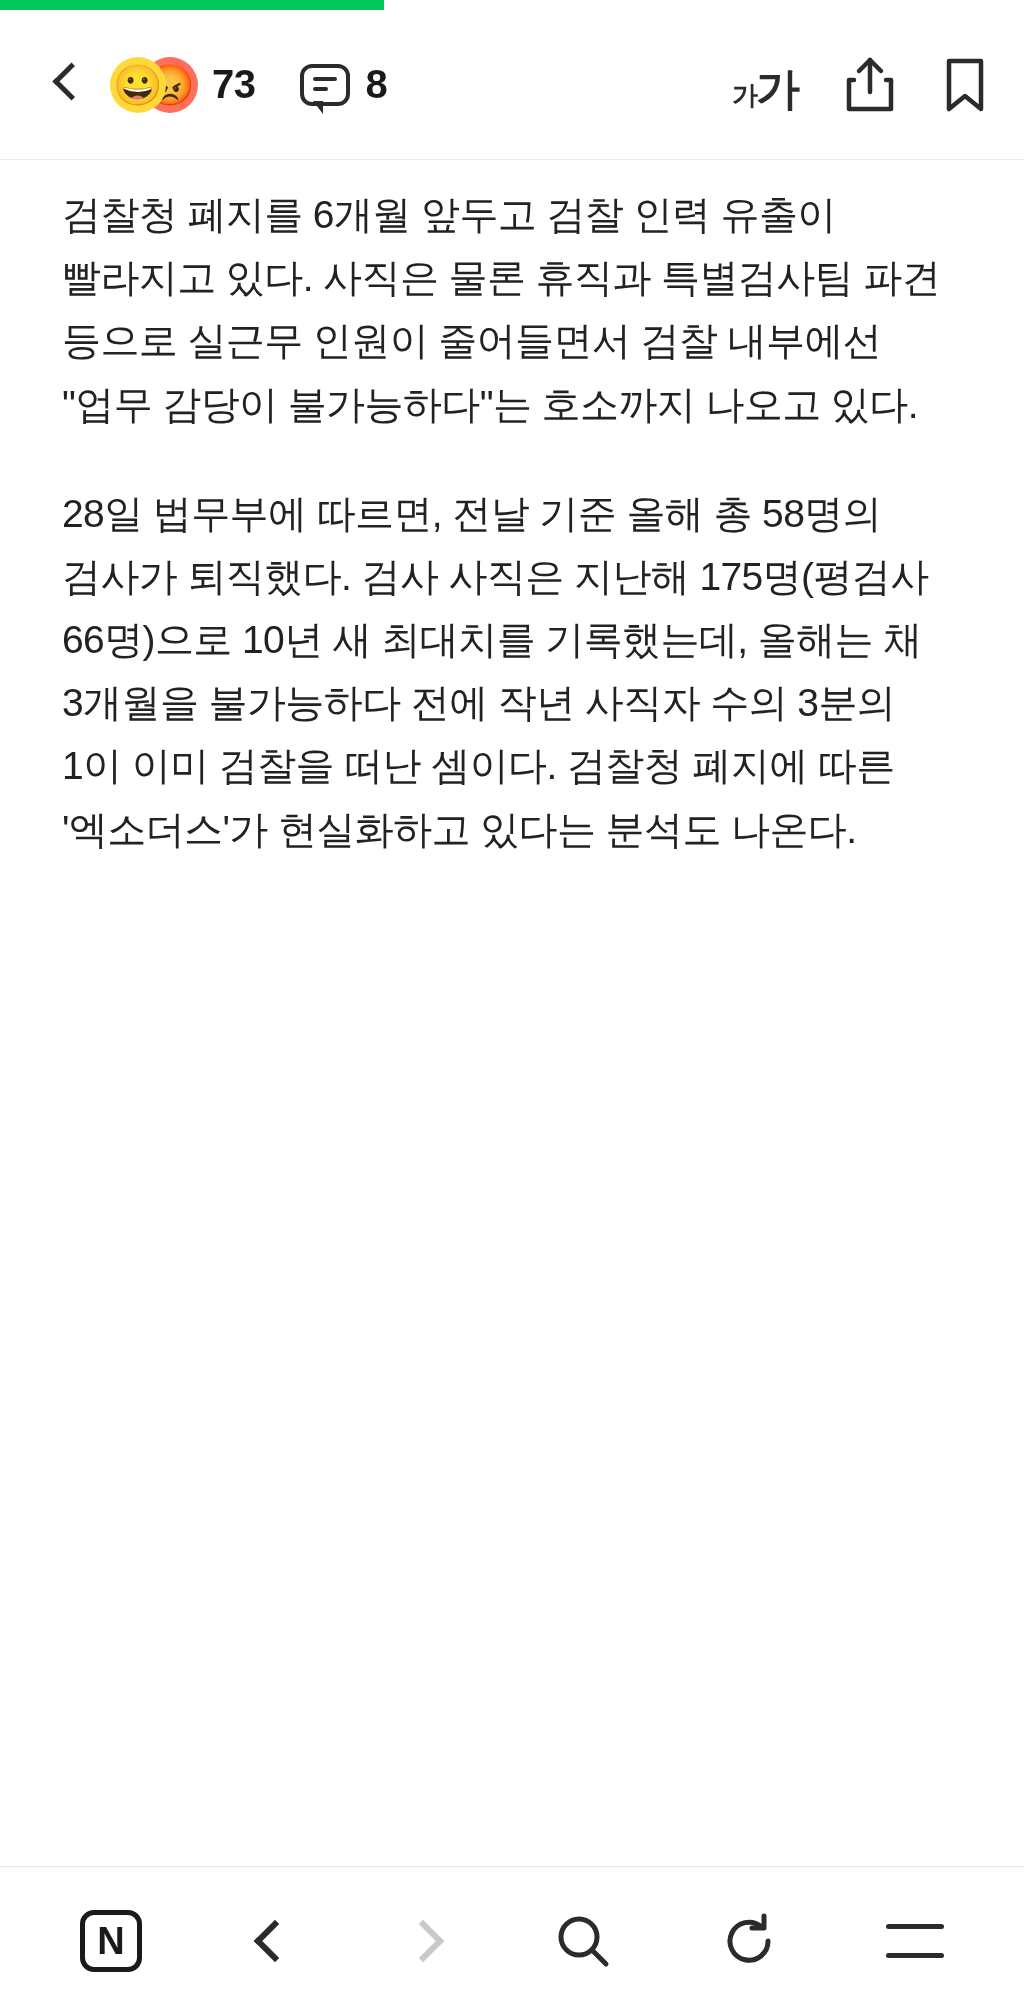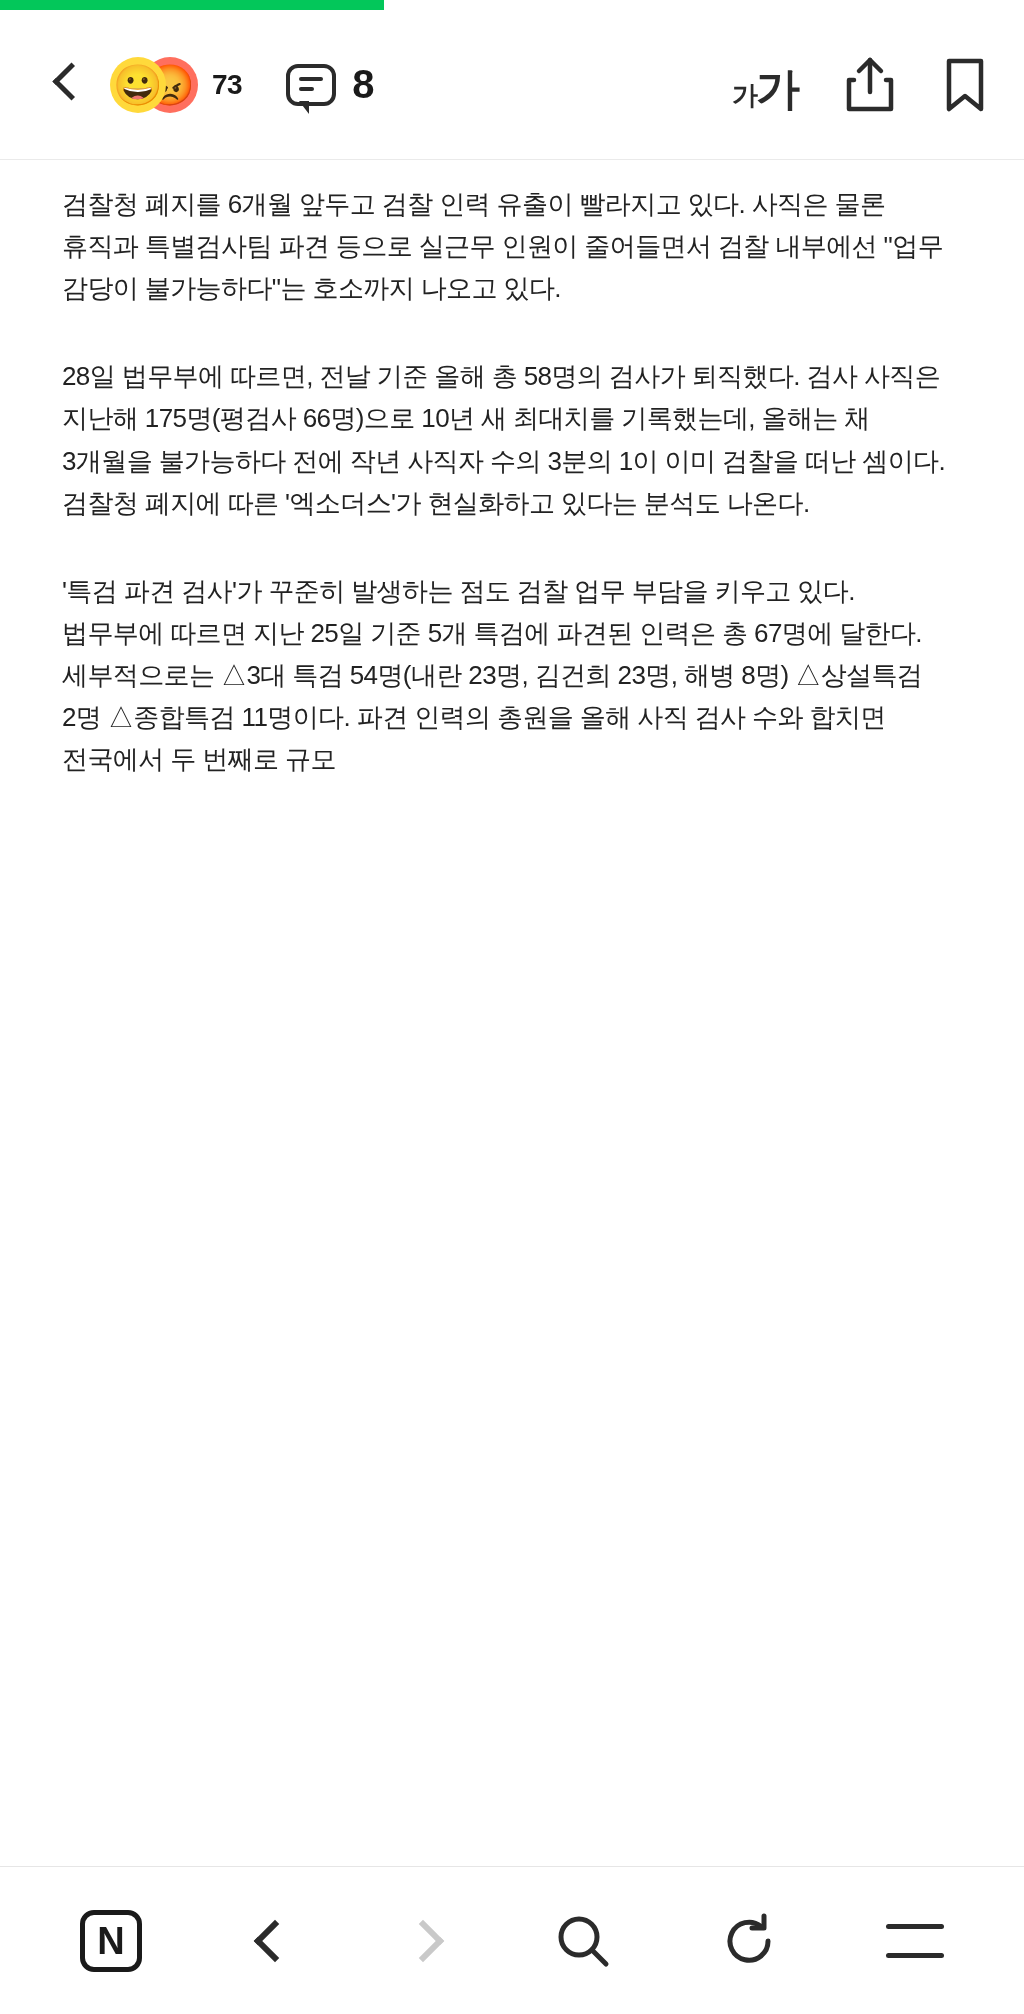--- a/index.html
+++ b/index.html
@@ -89,21 +89,21 @@
     width: 56px;
     height: 56px;
     border-radius: 50%;
     font-size: 40px;
     line-height: 56px;
     text-align: center;
   }
   .emoji.e1 { left: 0; background: #ffd93b; z-index: 2; }
   .emoji.e2 { left: 32px; background: #ff6f5e; z-index: 1; }
   .reaction-count {
-    font-size: 28px;
+    font-size: 40px;
     font-weight: 700;
     color: #1a1a1a;
     letter-spacing: -0.5px;
   }
 
   .comment-group {
     display: flex;
     align-items: center;
     gap: 16px;
   }
@@ -159,21 +159,21 @@
     top: 161px; left: 0;
     width: 1024px;
     height: 1705px;
     background: #ffffff;
     box-sizing: border-box;
     padding: 22px 62px 0 62px;
     overflow: hidden;
   }
   .article p {
     margin: 0 0 46px 0;
-    font-size: 26px;
+    font-size: 39px;
     line-height: 1.62;
     color: #222222;
     letter-spacing: -0.6px;
     word-break: keep-all;
   }
 
   
   .bottombar {
     position: absolute;
     left: 0; bottom: 0;
@@ -281,21 +281,20 @@
       <svg width="46" height="58" viewBox="0 0 46 58" fill="none" aria-hidden="true">
         <path d="M7 5 L39 5 L39 53 L23 40 L7 53 Z" stroke="#2b2b2b" stroke-width="4.5" stroke-linejoin="round" fill="none"></path>
       </svg>
     </div>
   </div>
 </div>
 
 <div class="article">
   <p>검찰청 폐지를 6개월 앞두고 검찰 인력 유출이 빨라지고 있다. 사직은 물론 휴직과 특별검사팀 파견 등으로 실근무 인원이 줄어들면서 검찰 내부에선 "업무 감당이 불가능하다"는 호소까지 나오고 있다.</p>
   <p>28일 법무부에 따르면, 전날 기준 올해 총 58명의 검사가 퇴직했다. 검사 사직은 지난해 175명(평검사 66명)으로 10년 새 최대치를 기록했는데, 올해는 채 3개월을 불가능하다 전에 작년 사직자 수의 3분의 1이 이미 검찰을 떠난 셈이다. 검찰청 폐지에 따른 '엑소더스'가 현실화하고 있다는 분석도 나온다.</p>
-  <p>'특검 파견 검사'가 꾸준히 발생하는 점도 검찰 업무 부담을 키우고 있다. 법무부에 따르면 지난 25일 기준 5개 특검에 파견된 인력은 총 67명에 달한다. 세부적으로는 △3대 특검 54명(내란 23명, 김건희 23명, 해병 8명) △상설특검 2명 △종합특검 11명이다. 파견 인력의 총원을 올해 사직 검사 수와 합치면 전국에서 두 번째로 규모</p>
 </div>
 
 <div class="bottombar">
   <div class="naver-logo">N</div>
   <div class="nav-chev"></div>
   <div class="nav-chev forward"></div>
   <div class="icon-btn">
     <svg width="58" height="58" viewBox="0 0 58 58" fill="none" aria-hidden="true">
       <circle cx="25" cy="25" r="18" stroke="#2b2b2b" stroke-width="5"></circle>
       <path d="M38 38 L52 52" stroke="#2b2b2b" stroke-width="5" stroke-linecap="round"></path>

